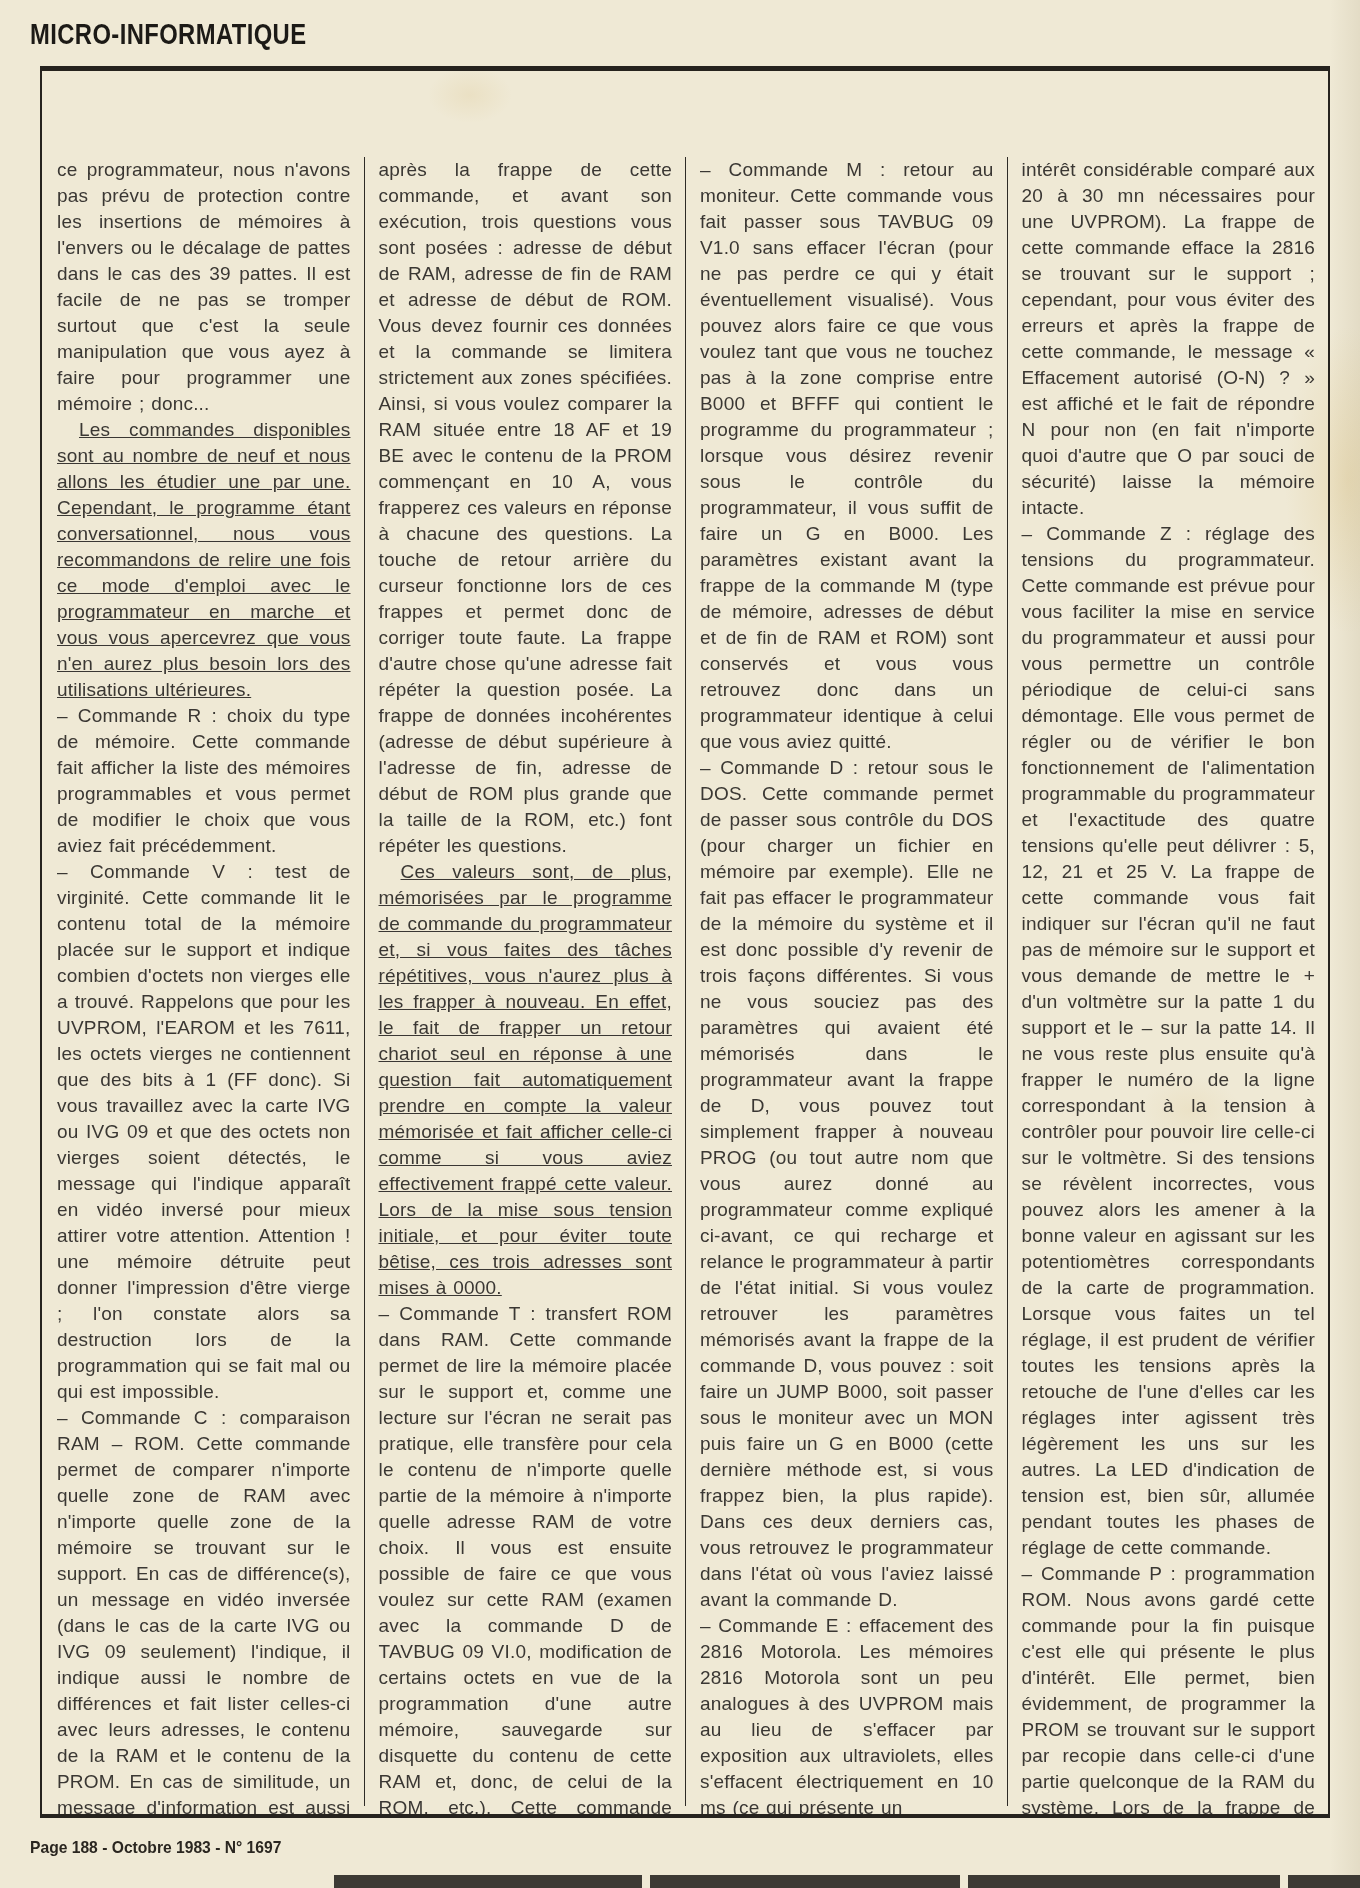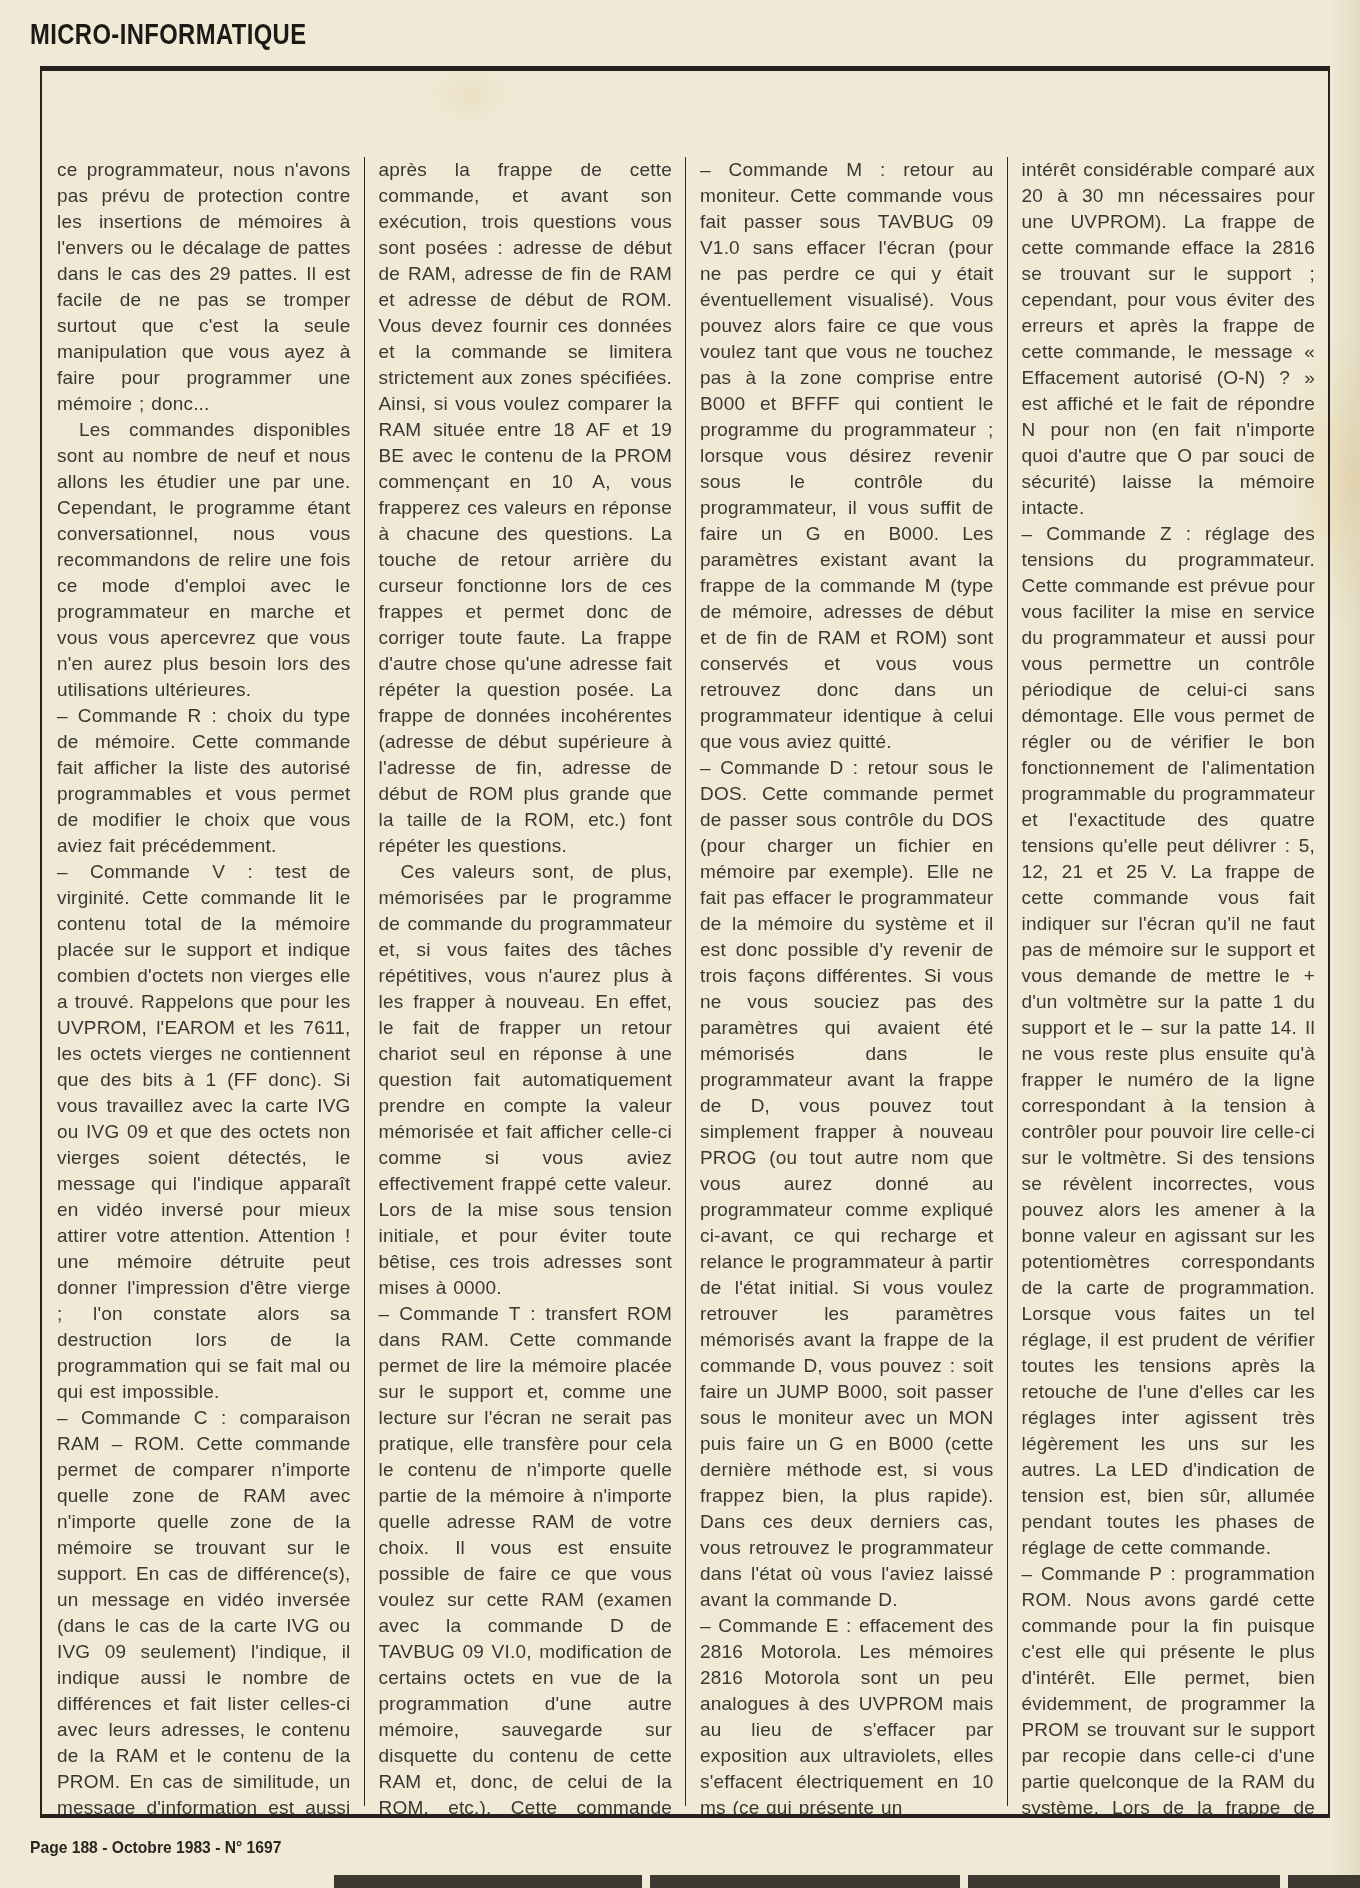--- a/index.html
+++ b/index.html
@@ -30,21 +30,21 @@
   }
   .col{
     flex:1 1 0;min-width:0;overflow:hidden;
     padding:0 13px 6px 15px;box-sizing:border-box;
     color:#3a3733;
     font-size:19px;line-height:26px;text-align:justify;
     letter-spacing:.2px;word-spacing:1.2px;
     hyphens:auto;
   }
   .col p{margin:0;}
-  .col p.indent{text-indent:22px;}
+  .col p.indent{text-indent:22px;text-decoration:underline;}
   .divider{
     position:absolute;top:86px;bottom:8px;width:1px;background:#2e2b26;
   }
   .divider.d1{left:25%;}
   .divider.d2{left:50%;}
   .divider.d3{left:75%;}
   .footer{
     position:absolute;left:30px;top:1838px;
     font-size:17px;font-weight:700;color:#2a2620;
     transform:scaleX(.92);transform-origin:left center;
@@ -59,23 +59,23 @@
   .scan-bar.s4{left:1288px;width:72px;}
 </style>
 </head>
 <body>
 
 <div class="masthead">MICRO-INFORMATIQUE</div>
 
 <div class="frame">
   <div class="columns">
     <div class="col">
-        <p>ce programmateur, nous n'avons pas prévu de protection contre les insertions de mémoires à l'envers ou le décalage de pattes dans le cas des 29 pattes. Il est facile de ne pas se tromper surtout que c'est la seule manipulation que vous ayez à faire pour programmer une mémoire ; donc...</p>
+        <p>ce programmateur, nous n'avons pas prévu de protection contre les insertions de mémoires à l'envers ou le décalage de pattes dans le cas des 39 pattes. Il est facile de ne pas se tromper surtout que c'est la seule manipulation que vous ayez à faire pour programmer une mémoire ; donc...</p>
         <p class="indent">Les commandes disponibles sont au nombre de neuf et nous allons les étudier une par une. Cependant, le programme étant conversationnel, nous vous recommandons de relire une fois ce mode d'emploi avec le programmateur en marche et vous vous apercevrez que vous n'en aurez plus besoin lors des utilisations ultérieures.</p>
-        <p>– Commande R : choix du type de mémoire. Cette commande fait afficher la liste des autorisé programmables et vous permet de modifier le choix que vous aviez fait précédemment.</p>
+        <p>– Commande R : choix du type de mémoire. Cette commande fait afficher la liste des mémoires programmables et vous permet de modifier le choix que vous aviez fait précédemment.</p>
         <p>– Commande V : test de virginité. Cette commande lit le contenu total de la mémoire placée sur le support et indique combien d'octets non vierges elle a trouvé. Rappelons que pour les UVPROM, l'EAROM et les 7611, les octets vierges ne contiennent que des bits à 1 (FF donc). Si vous travaillez avec la carte IVG ou IVG 09 et que des octets non vierges soient détectés, le message qui l'indique apparaît en vidéo inversé pour mieux attirer votre attention. Attention ! une mémoire détruite peut donner l'impression d'être vierge ; l'on constate alors sa destruction lors de la programmation qui se fait mal ou qui est impossible.</p>
         <p>– Commande C : comparaison RAM – ROM. Cette commande permet de comparer n'importe quelle zone de RAM avec n'importe quelle zone de la mémoire se trouvant sur le support. En cas de différence(s), un message en vidéo inversée (dans le cas de la carte IVG ou IVG 09 seulement) l'indique, il indique aussi le nombre de différences et fait lister celles-ci avec leurs adresses, le contenu de la RAM et le contenu de la PROM. En cas de similitude, un message d'information est aussi affiché. Immédiatement</p>
       </div>
     <div class="col">
         <p>après la frappe de cette commande, et avant son exécution, trois questions vous sont posées : adresse de début de RAM, adresse de fin de RAM et adresse de début de ROM. Vous devez fournir ces données et la commande se limitera strictement aux zones spécifiées. Ainsi, si vous voulez comparer la RAM située entre 18 AF et 19 BE avec le contenu de la PROM commençant en 10 A, vous frapperez ces valeurs en réponse à chacune des questions. La touche de retour arrière du curseur fonctionne lors de ces frappes et permet donc de corriger toute faute. La frappe d'autre chose qu'une adresse fait répéter la question posée. La frappe de données incohérentes (adresse de début supérieure à l'adresse de fin, adresse de début de ROM plus grande que la taille de la ROM, etc.) font répéter les questions.</p>
         <p class="indent">Ces valeurs sont, de plus, mémorisées par le programme de commande du programmateur et, si vous faites des tâches répétitives, vous n'aurez plus à les frapper à nouveau. En effet, le fait de frapper un retour chariot seul en réponse à une question fait automatiquement prendre en compte la valeur mémorisée et fait afficher celle-ci comme si vous aviez effectivement frappé cette valeur. Lors de la mise sous tension initiale, et pour éviter toute bêtise, ces trois adresses sont mises à 0000.</p>
         <p>– Commande T : transfert ROM dans RAM. Cette commande permet de lire la mémoire placée sur le support et, comme une lecture sur l'écran ne serait pas pratique, elle transfère pour cela le contenu de n'importe quelle partie de la mémoire à n'importe quelle adresse RAM de votre choix. Il vous est ensuite possible de faire ce que vous voulez sur cette RAM (examen avec la commande D de TAVBUG 09 VI.0, modification de certains octets en vue de la programmation d'une autre mémoire, sauvegarde sur disquette du contenu de cette RAM et, donc, de celui de la ROM, etc.). Cette commande pose les mêmes questions que la</p>
       </div>
     <div class="col">
         <p>– Commande M : retour au moniteur. Cette commande vous fait passer sous TAVBUG 09 V1.0 sans effacer l'écran (pour ne pas perdre ce qui y était éventuellement visualisé). Vous pouvez alors faire ce que vous voulez tant que vous ne touchez pas à la zone comprise entre B000 et BFFF qui contient le programme du programmateur ; lorsque vous désirez revenir sous le contrôle du programmateur, il vous suffit de faire un G en B000. Les paramètres existant avant la frappe de la commande M (type de mémoire, adresses de début et de fin de RAM et ROM) sont conservés et vous vous retrouvez donc dans un programmateur identique à celui que vous aviez quitté.</p>

